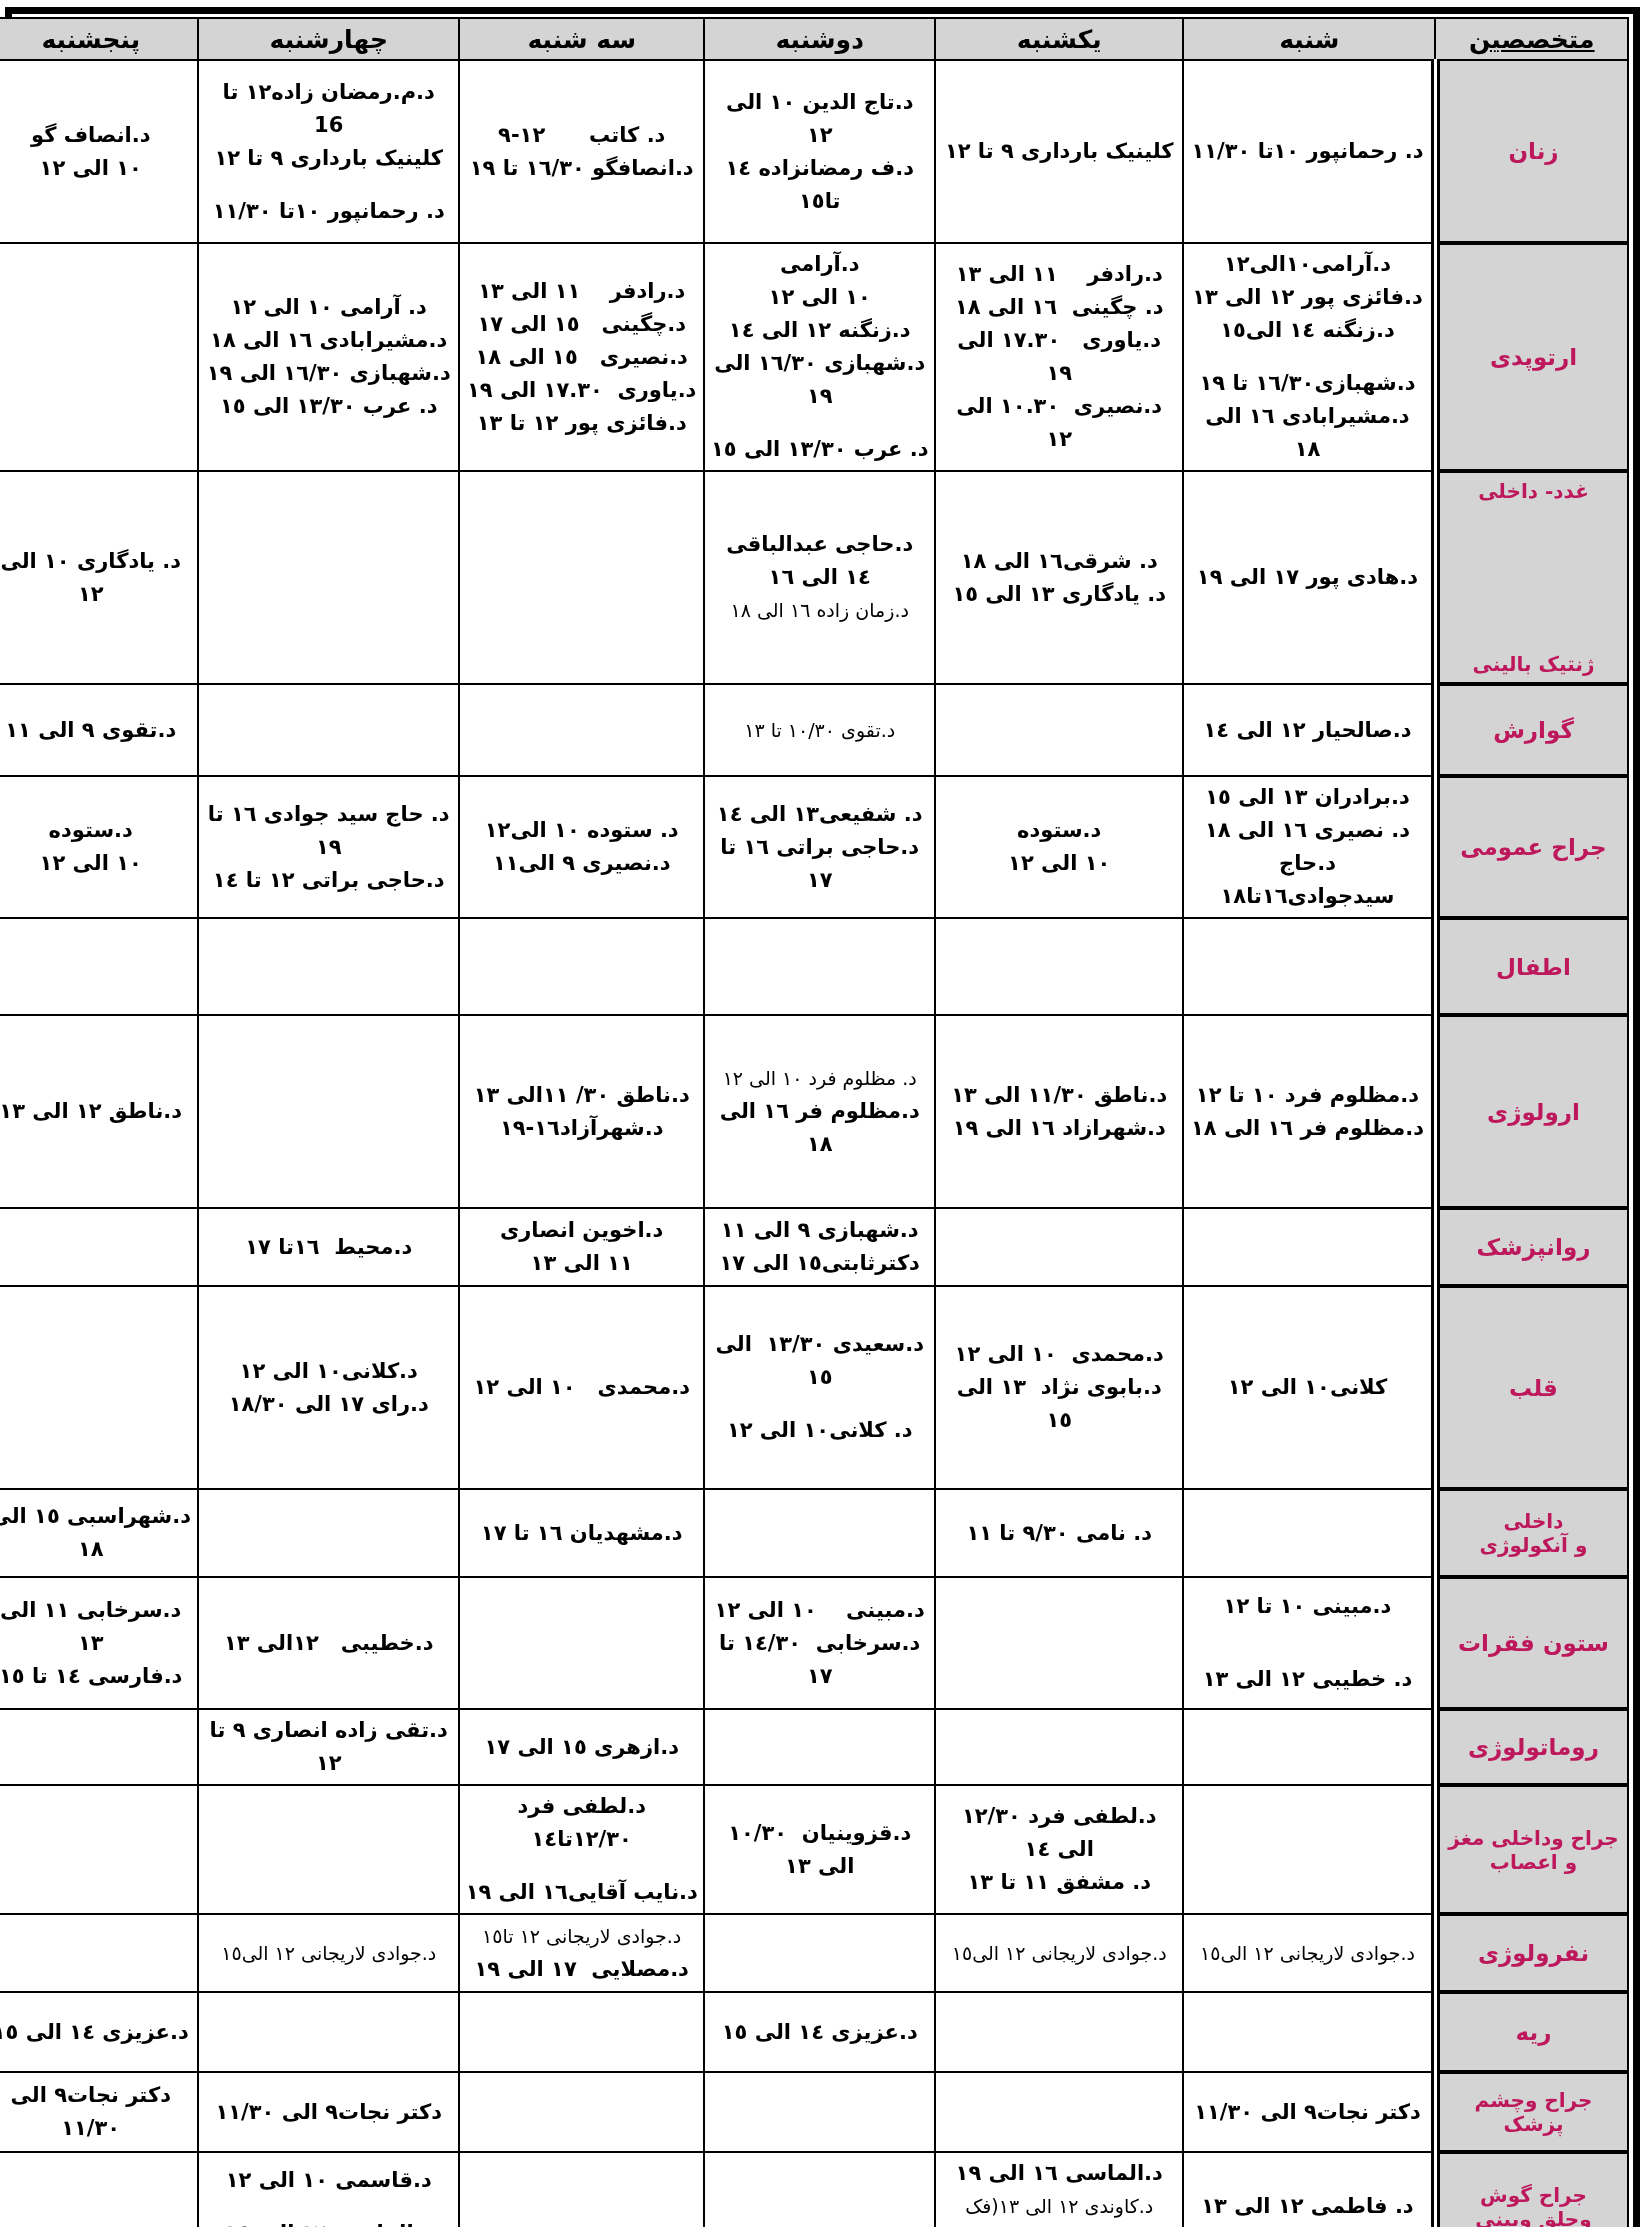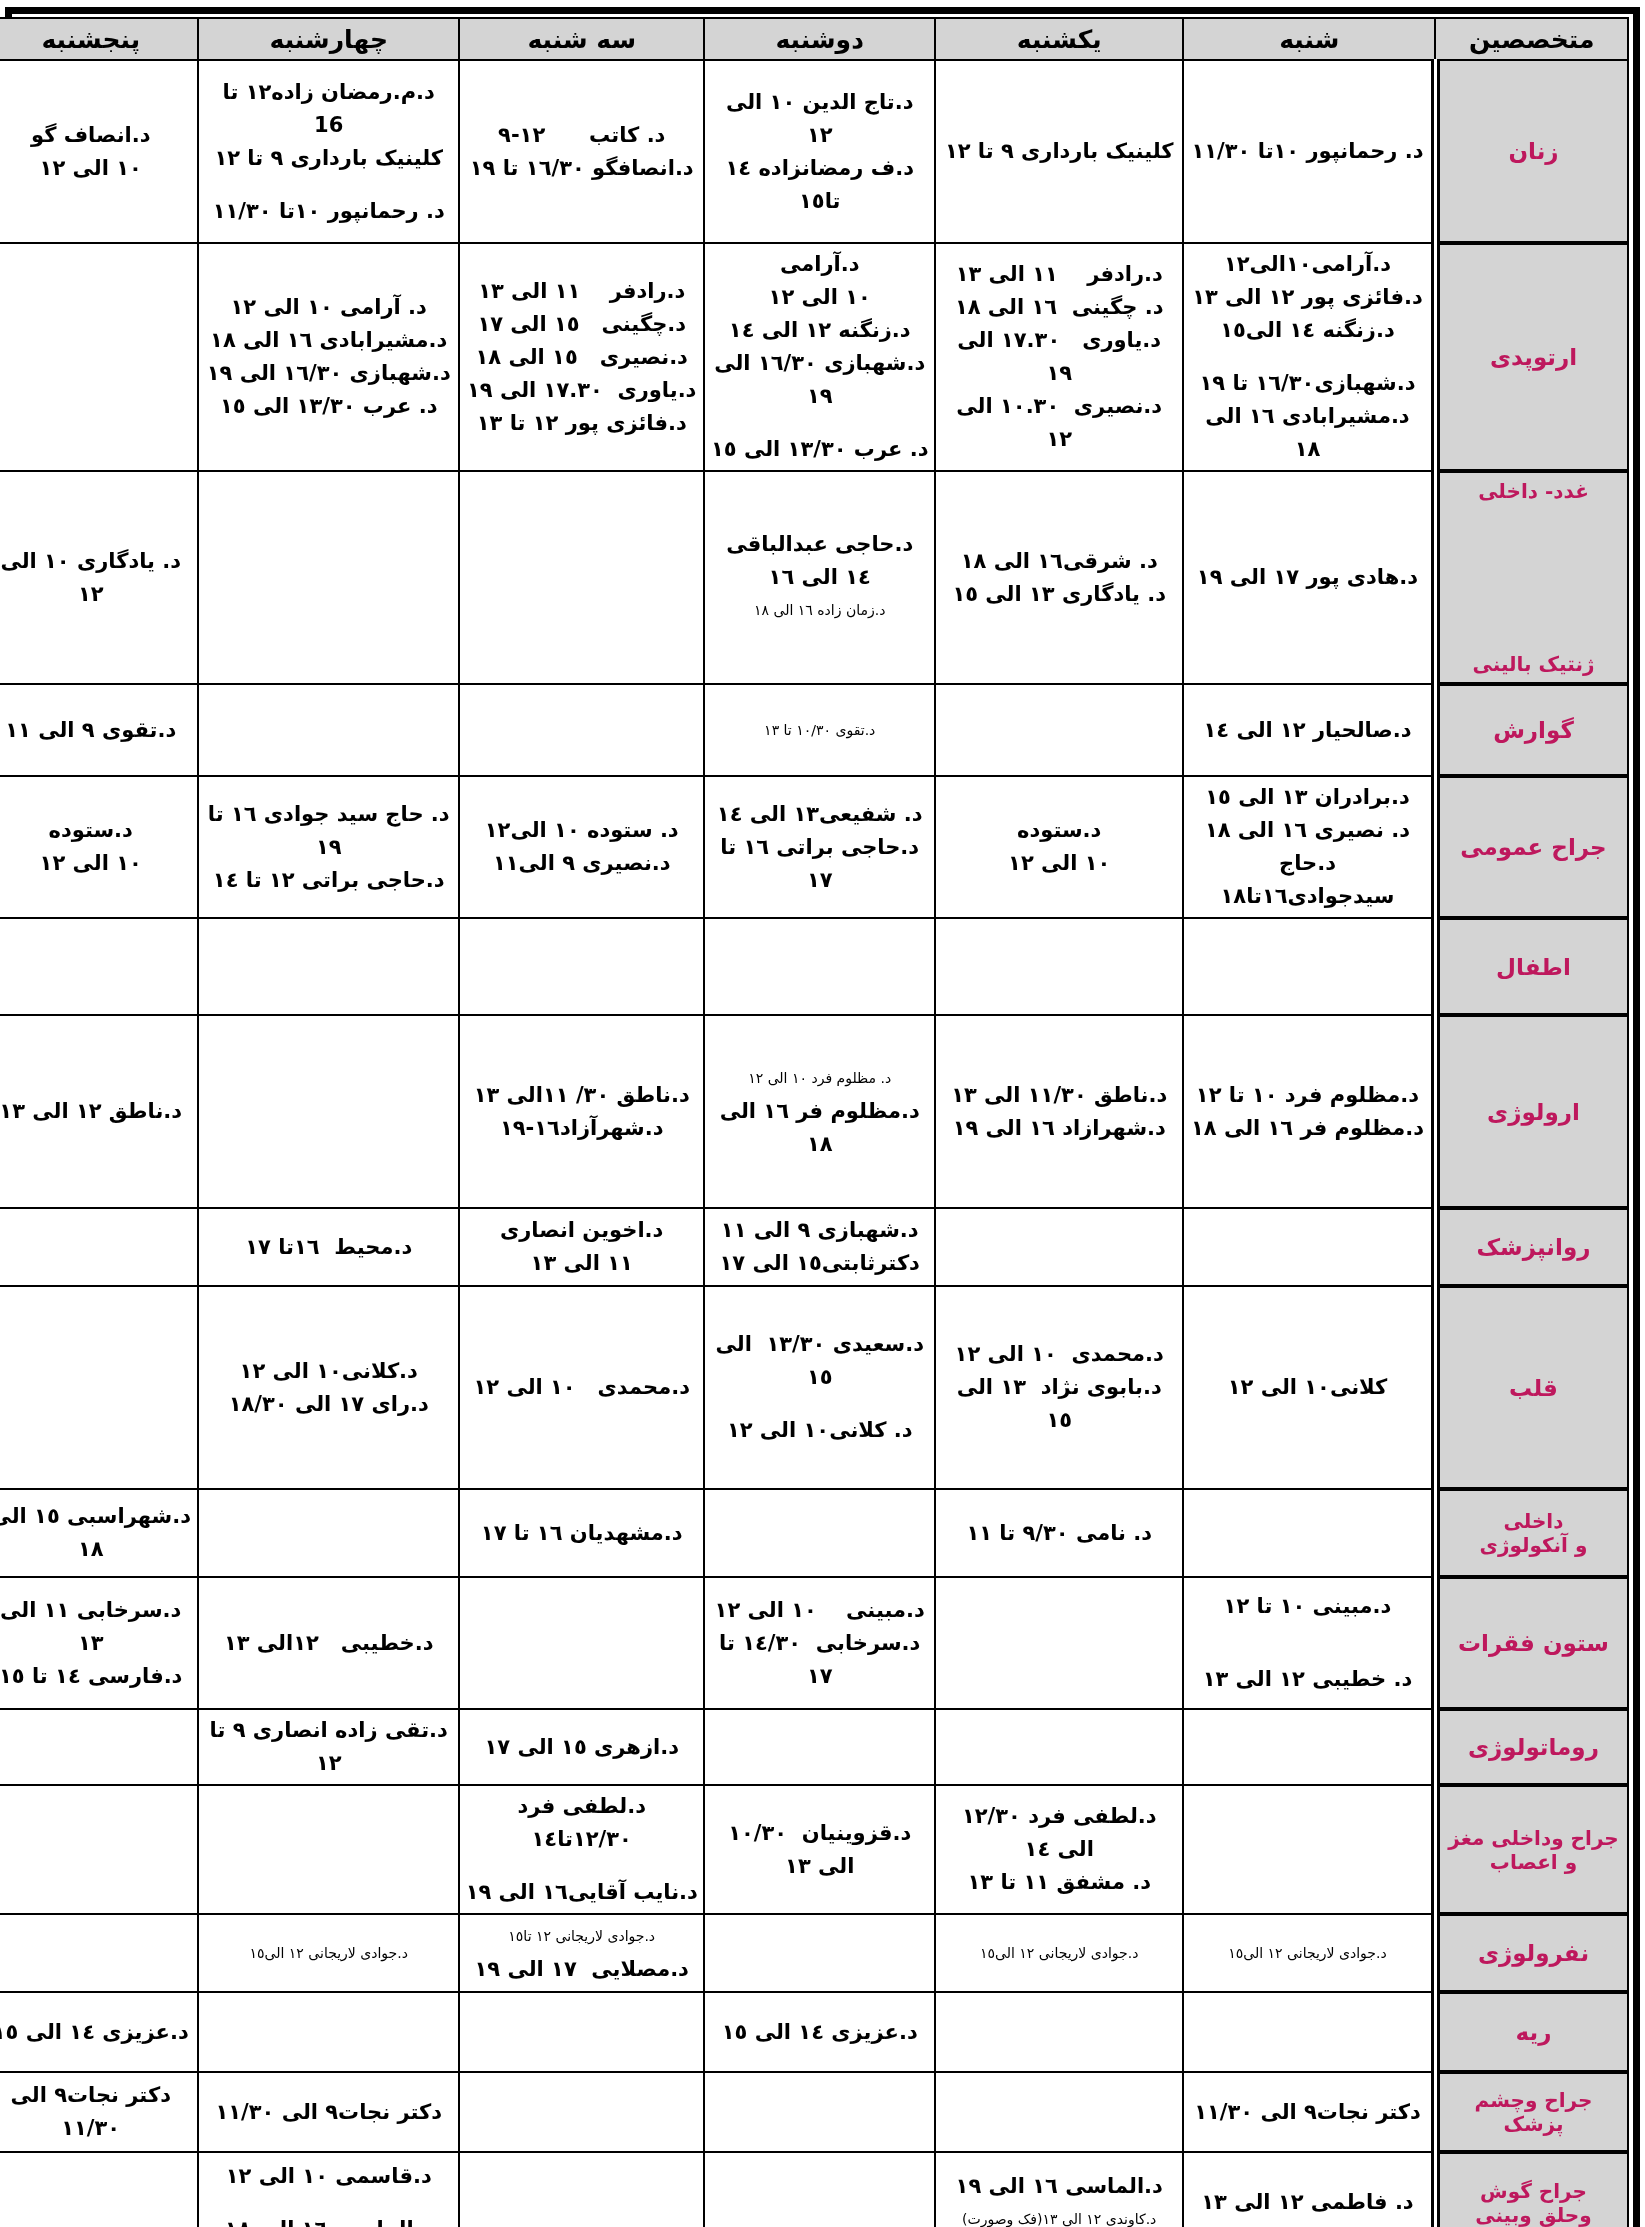--- a/index.html
+++ b/index.html
@@ -4,34 +4,34 @@
 <style>
   html,body { margin:0; padding:0; background:#ffffff; font-family:"DejaVu Sans",sans-serif; }
   .page { width:1645px; margin:0 auto; box-sizing:border-box; padding:6.8px 5.4px 0 5.4px; background:#fff; }
   .frame { border:7.4px solid #000; padding:3.4px; background:#fff; }
   table.sched { width:100%; border-collapse:collapse; table-layout:fixed; border:2.7px solid #000; }
   table.sched th, table.sched td { border:2px solid #000; box-sizing:border-box; overflow:hidden; }
   thead th {
     background:#d4d4d4; height:42px; font-size:25px; font-weight:bold; color:#000;
     border-bottom:10.8px solid #000; text-align:center; vertical-align:middle;
   }
-  th.spec-col { border-left:9.5px double #000; }
+  th.spec-col { border-left:9.5px double #000;text-decoration:underline; }
   tbody th.spec {
     background:#d4d4d4; font-size:23px; font-weight:bold; color:#be185d;
     text-align:center; vertical-align:middle; padding:4px 2.7px;
     border-left:9.5px double #000; border-bottom:4.7px solid #000;
   }
   tbody th.spec.small { font-size:20px; }
   tbody td {
     background:#fff; text-align:center; vertical-align:middle;
     font-size:21px; font-weight:bold; color:#000; padding:4px 5.4px;
     border-bottom:4.7px solid #000;
   }
   td .ln { line-height:33px; white-space:pre-wrap; }
-  td .ln.light { font-weight:normal; font-size:14px; }
+  td .ln.light { font-weight:normal; font-size:19px; }
   td .ln.gap { height:20px; }
   .spec-wrap { display:flex; flex-direction:column; justify-content:space-between; align-items:center; }
 </style>
 </head>
 <body>
 
 <div class="page">
   <div class="frame">
     <table class="sched">
       <colgroup>

